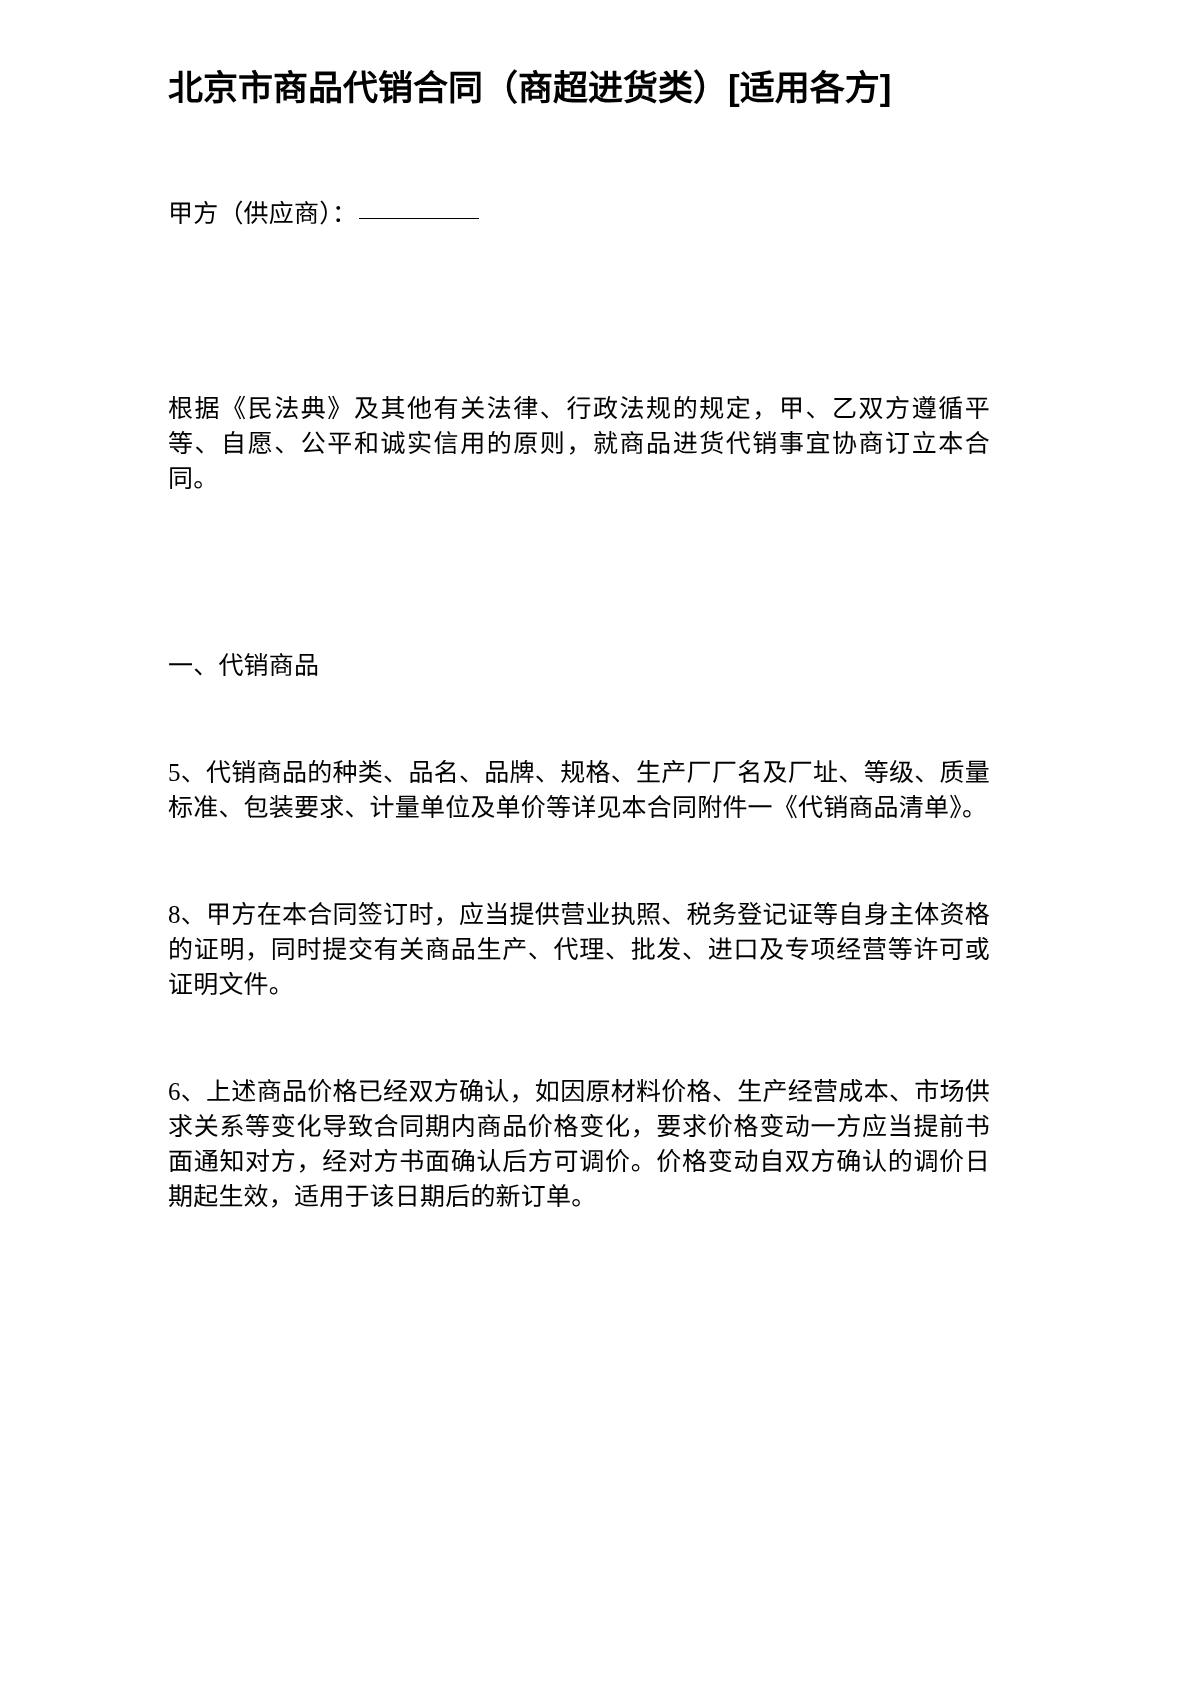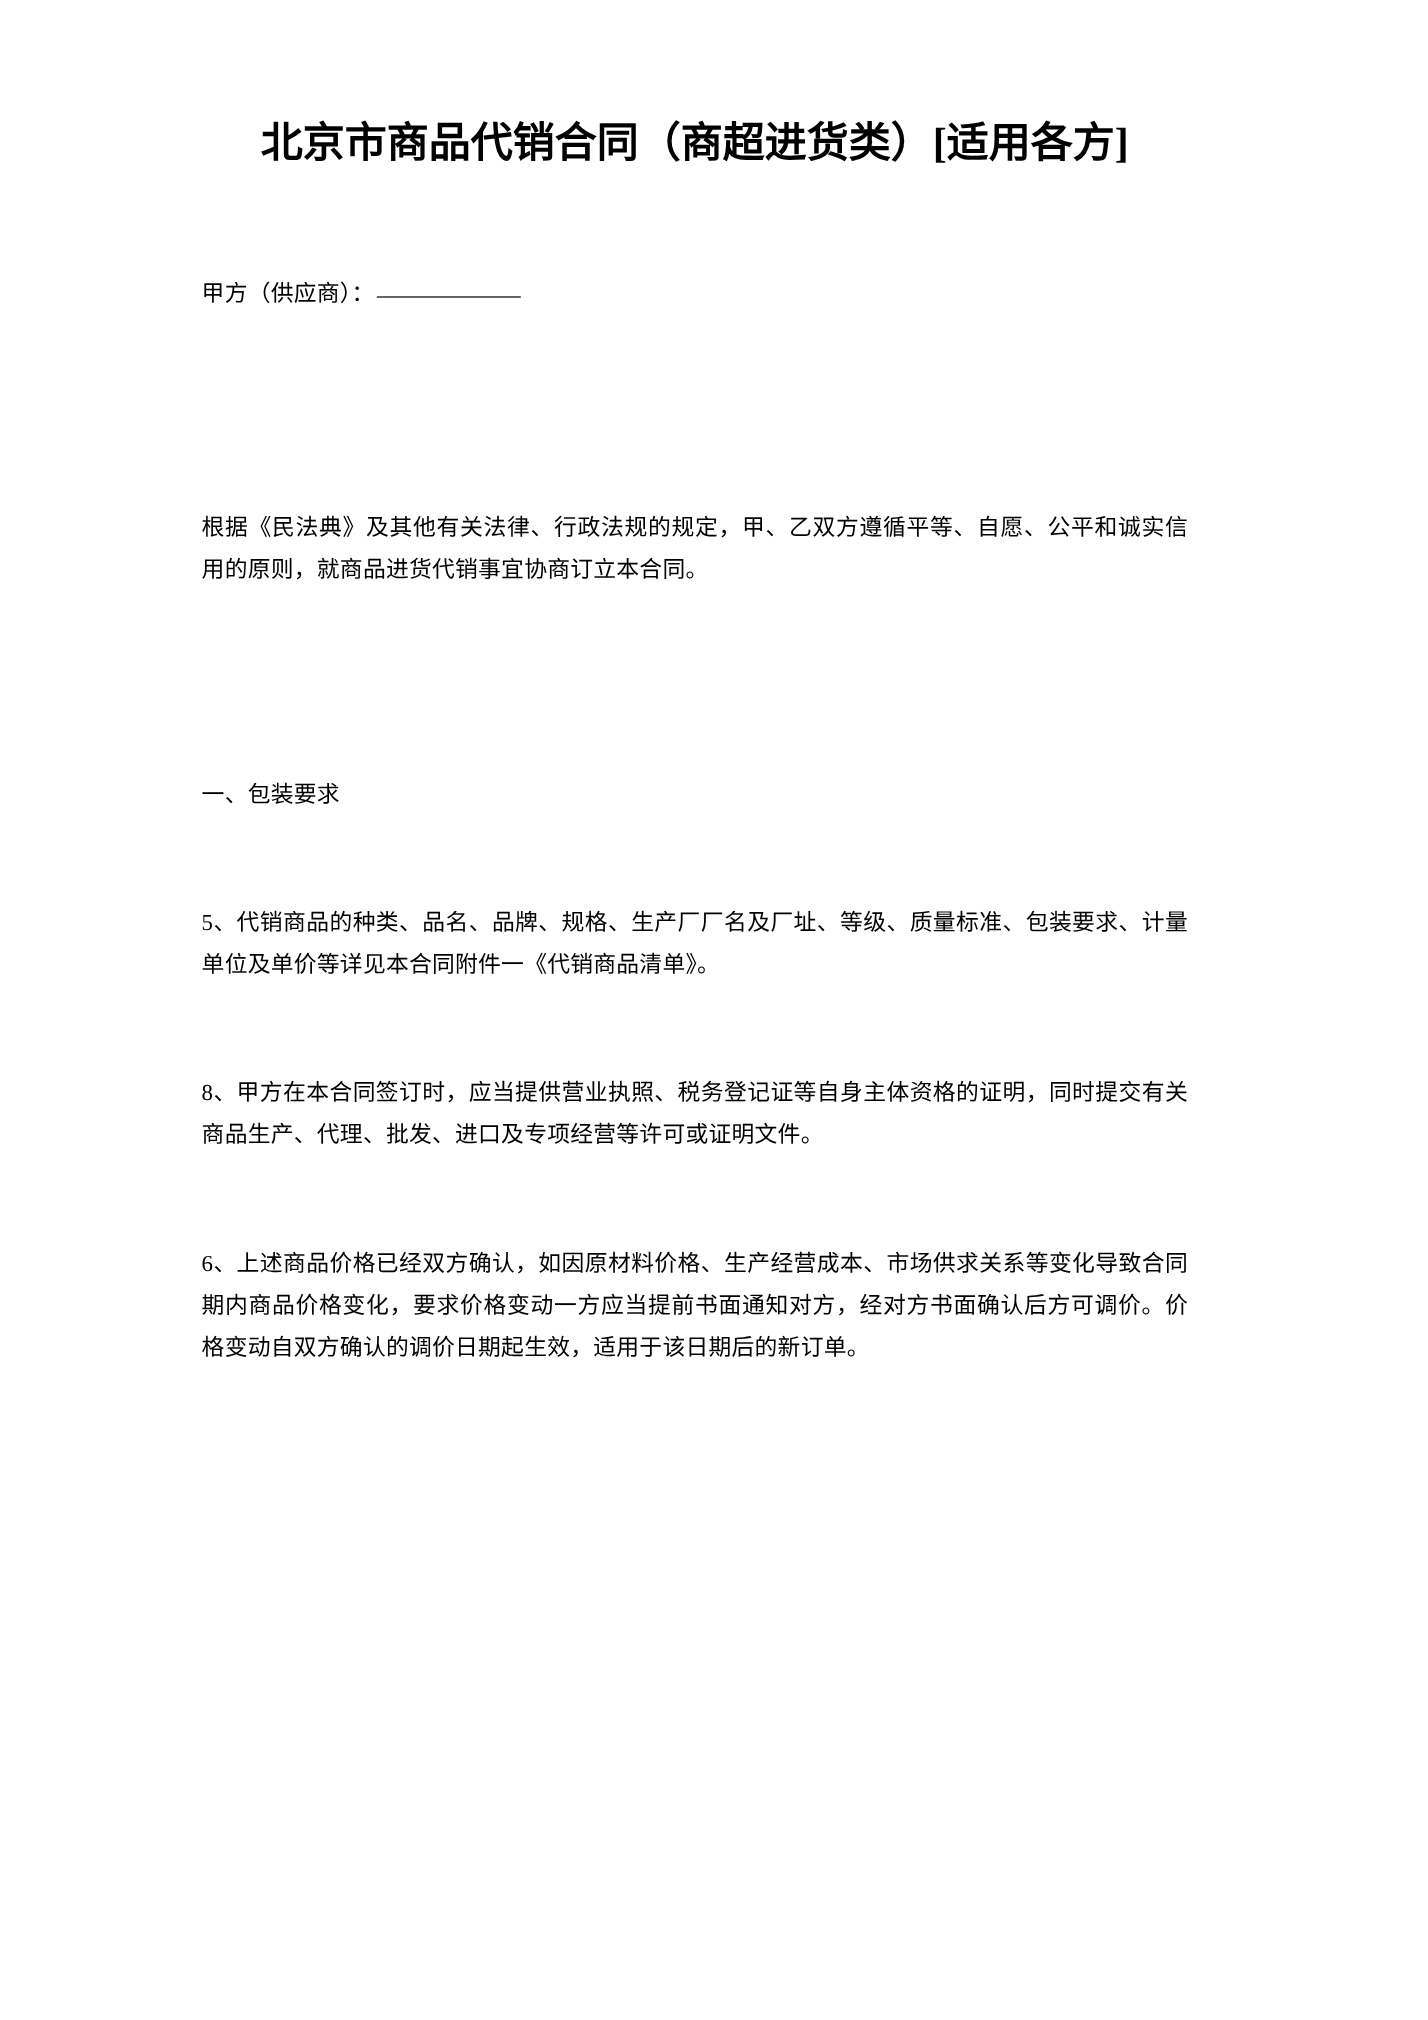--- a/index.html
+++ b/index.html
@@ -29,27 +29,27 @@
     left: 168px;
     top: 0;
     width: 822px;
   }
   .doc-title {
     font-size: 35px;
     font-weight: bold;
     line-height: 1.25;
     letter-spacing: 0px;
     margin: 0;
-    padding-top: 98px;
-    text-align: center;
+    padding-top: 66px;
+    text-align: left;
     white-space: nowrap;
-    font-family: Liberation Serif, serif;
+    font-family: Liberation Sans, sans-serif;
   }
   .para {
-    font-size: 19px;
+    font-size: 25px;
     line-height: 35px;
     text-align: justify;
     text-justify: inter-ideograph;
     margin: 0;
     letter-spacing: 0.2px;
   }
   .spacer-xl { height: 86px; }
   .spacer-l  { height: 80px; }
   .spacer-m  { height: 76px; }
   .spacer-s  { height: 72px; }
@@ -80,21 +80,21 @@
 
     <div class="spacer-l"></div>
 
     <p class="para">根据《民法典》及其他有关法律、行政法规的规定，甲、乙双方遵循平等、自愿、公平和诚实信用的原则，就商品进货代销事宜协商订立本合同。</p>
 
     <div class="spacer-m"></div>
 
 
     <div class="spacer-m"></div>
 
-    <p class="para">一、包装要求</p>
+    <p class="para">一、代销商品</p>
 
     <div class="spacer-s"></div>
 
     <p class="para">5、代销商品的种类、品名、品牌、规格、生产厂厂名及厂址、等级、质量标准、包装要求、计量单位及单价等详见本合同附件一《代销商品清单》。</p>
 
     <div class="spacer-s"></div>
 
     <p class="para">8、甲方在本合同签订时，应当提供营业执照、税务登记证等自身主体资格的证明，同时提交有关商品生产、代理、批发、进口及专项经营等许可或证明文件。</p>
 
     <div class="spacer-s"></div>

